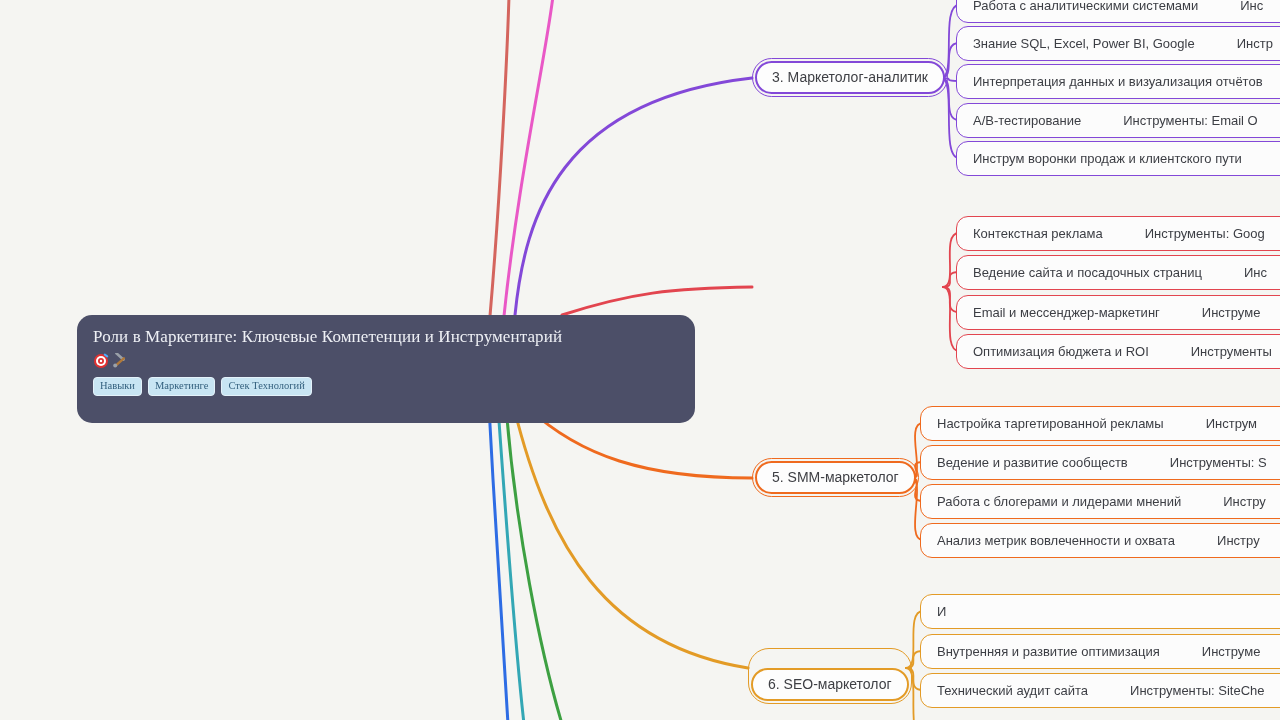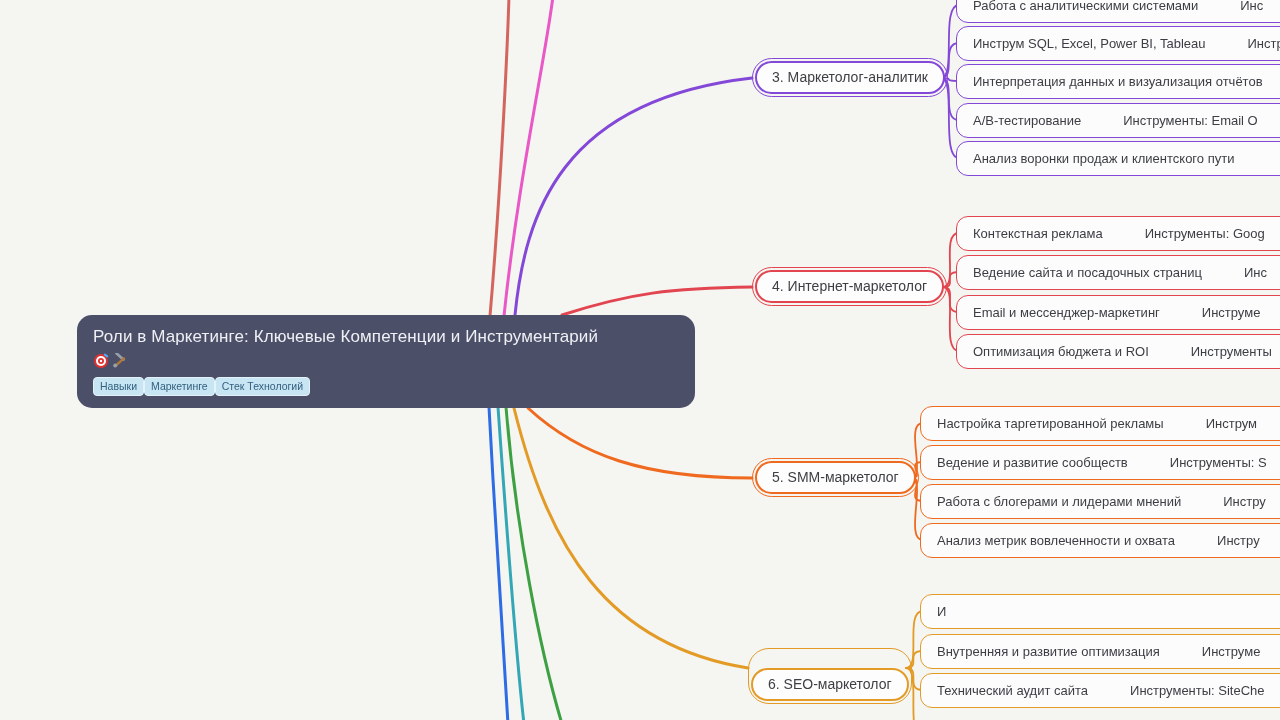--- a/index.html
+++ b/index.html
@@ -6,28 +6,28 @@
   body{
     width:1280px;height:720px;overflow:hidden;position:relative;
     background:#f5f5f2;
     font-family:"Liberation Sans","DejaVu Sans",sans-serif;
   }
   #canvas{position:absolute;inset:0;width:1280px;height:720px;}
   svg.lines{position:absolute;left:0;top:0;width:1280px;height:720px;pointer-events:none;}
 
   
   .central{
-    position:absolute;left:77px;top:315px;width:618px;height:93px;
+    position:absolute;left:77px;top:315px;width:618px;height:108px;
     background:#4c4f68;border-radius:15px;box-sizing:border-box;
-    padding:11px 8px 0 16px;color:#eef0f5;
+    padding:11px 8px 0 16px;color:#eef0f5;font-family:Liberation Serif, serif;
   }
   .central .title{font-size:17px;line-height:21px;letter-spacing:.1px;white-space:nowrap;}
   .central .emoji-row{margin-top:5px;height:18px;display:flex;align-items:center;gap:3px;}
   .central .emoji-row svg{display:block;}
-  .tag-row{margin-top:7px;display:flex;}
+  .tag-row{margin-top:7px;display:flex;gap:6px;}
   .tag{
     background:#c8e5f3;color:#33607e;font-size:10.5px;line-height:12px;
     padding:2px 6px 3px 6px;border-radius:4px;border:1px solid #e4f2fa;white-space:nowrap;
   }
 
   
   .branch-node{position:absolute;box-sizing:border-box;border-radius:21px;padding:2px;background:transparent;}
   .branch-node .inner{
     box-sizing:border-box;border-radius:17px;background:#fdfdfd;
     padding:6px 15px 7px 15px;font-size:14px;color:#3e3f44;white-space:nowrap;
@@ -98,35 +98,32 @@
       </div>
   </div>
 <div class="branch-node" style="left: 752px; top: 58px; border: 1.5px solid rgb(131, 72, 216);">
       <div class="inner" style="border: 2px solid rgb(131, 72, 216); text-align: right;">3. Маркетолог-аналитик</div>
     </div>
     <div class="child-card" style="left: 956px; top: -12.5px; border: 1.6px solid rgb(131, 72, 216);">
       <span>Работа с аналитическими системами</span>
       <span class="tools">Инс</span>
     </div>
     <div class="child-card" style="left: 956px; top: 25.5px; border: 1.6px solid rgb(131, 72, 216);">
-      <span>Инструм SQL, Excel, Power BI, Tableau</span>
+      <span>Знание SQL, Excel, Power BI, Google</span>
       <span class="tools">Инстр</span>
     </div>
     <div class="child-card" style="left: 956px; top: 63.5px; border: 1.6px solid rgb(131, 72, 216);">
       <span>Интерпретация данных и визуализация отчётов</span>
     </div>
     <div class="child-card" style="left: 956px; top: 102.5px; border: 1.6px solid rgb(131, 72, 216);">
       <span>A/B-тестирование</span>
       <span class="tools">Инструменты: Email O</span>
     </div>
     <div class="child-card" style="left: 956px; top: 140.5px; border: 1.6px solid rgb(131, 72, 216);">
-      <span>Анализ воронки продаж и клиентского пути</span>
-    </div>
-    <div class="branch-node" style="left: 752px; top: 267px; border: 1.5px solid rgb(226, 69, 79);">
-      <div class="inner" style="border: 2px solid rgb(226, 69, 79);">4. Интернет-маркетолог</div>
+      <span>Инструм воронки продаж и клиентского пути</span>
     </div>
     <div class="child-card" style="left: 956px; top: 215.5px; border: 1.6px solid rgb(226, 69, 79);">
       <span>Контекстная реклама</span>
       <span class="tools">Инструменты: Goog</span>
     </div>
     <div class="child-card" style="left: 956px; top: 254.5px; border: 1.6px solid rgb(226, 69, 79);">
       <span>Ведение сайта и посадочных страниц</span>
       <span class="tools">Инс</span>
     </div>
     <div class="child-card" style="left: 956px; top: 294.5px; border: 1.6px solid rgb(226, 69, 79);">

